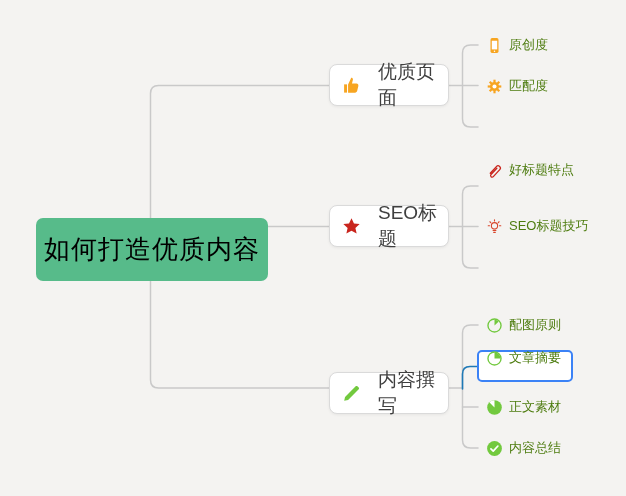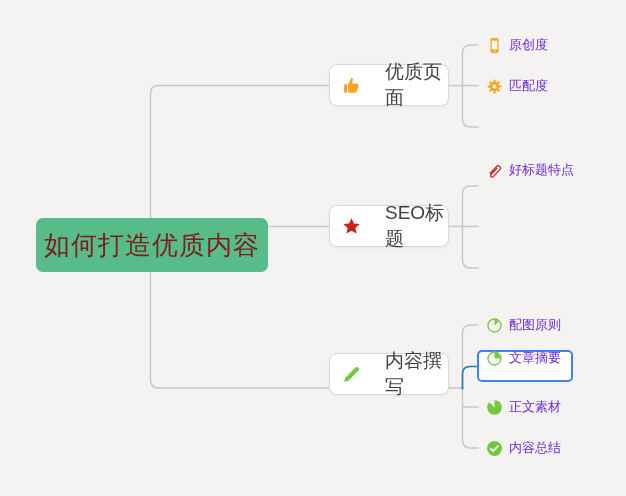--- a/index.html
+++ b/index.html
@@ -8,39 +8,39 @@
     background:#e9e8e6;
   }
   .canvas{
     position:relative;
     width:626px;height:496px;
     background:#F4F3F1;
     overflow:hidden;
   }
   svg.links{position:absolute;left:0;top:0;}
   .root{
-    position:absolute;left:36px;top:218px;width:232px;height:54px;
+    position:absolute;left:36px;top:218px;width:232px;height:63px;
     background:#57BB8A;border-radius:7px;
-    color:#7f1d1d;font-size:26px;letter-spacing:1px;
+    color:#000000;font-size:26px;letter-spacing:1px;
     display:flex;align-items:center;justify-content:center;
     cursor:default;z-index:2;
   }
   .node{
     position:absolute;left:329px;width:120px;height:42px;
     background:#fff;border:1px solid #DADADA;border-radius:8px;
     box-shadow:0 1px 3px rgba(0,0,0,.06);
-    display:flex;align-items:center;gap:24px;
+    display:flex;align-items:center;gap:17px;
     padding-left:12px;box-sizing:border-box;
     font-size:19px;color:#3F3F3F;z-index:2;
   }
-  .n-b0{top:64px}.n-b1{top:205px}.n-b2{top:353px}
+  .n-b0{top:64px}.n-b1{top:205px}.n-b2{top:372px}
   .child{
     position:absolute;left:479px;height:28px;
     display:flex;align-items:center;gap:6px;
-    padding-left:7px;font-size:13px;color:#6d28d9;z-index:2;
+    padding-left:7px;font-size:13px;color:#4d7c0f;z-index:2;
   }
   .c-b0c0{top:31px}.c-b0c1{top:72px}.c-b0c2{top:113px}
   .c-b1c0{top:156px}.c-b1c1{top:212px}.c-b1c2{top:254px}
   .c-b2c0{top:311px}.c-b2c2{top:393px}.c-b2c3{top:434px}
   .child.selected{
     left:477px;top:350px;height:32px;
     background:#fff;border:2px solid #3b82f6;border-radius:5px;
     padding:0 10px 16px 7px;box-sizing:border-box;
   }
   .ic{display:flex;align-items:center;justify-content:center}
@@ -123,20 +123,32 @@
 
   <div class="child c-b1c0">
     <span class="ic">
       <svg width="17" height="17" viewBox="0 0 20 20">
         <path d="M5 13.2l7.2-7.8c1-1.1 2.7-1.2 3.8-.2 1.1 1 1.2 2.7.2 3.8l-7.6 8.2c-.7.8-1.9.8-2.6.1-.8-.7-.8-1.9-.1-2.6l6.9-7.4" fill="none" stroke="#C9251D" stroke-width="1.5" stroke-linecap="round"></path>
       </svg>
     </span>
     <span>好标题特点</span>
   </div>
 
+  <div class="child c-b1c1">
+    <span class="ic">
+      <svg width="17" height="17" viewBox="0 0 20 20">
+        <g fill="none" stroke="#D8452B" stroke-width="1.3" stroke-linecap="round">
+          <circle cx="10" cy="9.2" r="3.7"></circle>
+          <path d="M10 2.2v1.4M4.6 4.4l1 1M15.4 4.4l-1 1M2.6 9.2h1.5M15.9 9.2h1.5"></path>
+          <path d="M8.4 14.6h3.2M9 16.9h2"></path>
+        </g>
+      </svg>
+    </span>
+    <span>SEO标题技巧</span>
+  </div>
 
 
   <div class="node n-b2">
     <span class="ic">
       <svg width="19" height="19" viewBox="0 0 20 20" fill="#72C93E">
         <path d="M2.3 17.7l.9-4.1L14.4 2.4c.5-.5 1.3-.5 1.8 0l1.4 1.4c.5.5.5 1.3 0 1.8L6.4 16.8z"></path>
       </svg>
     </span>
     <span>内容撰写</span>
   </div>

